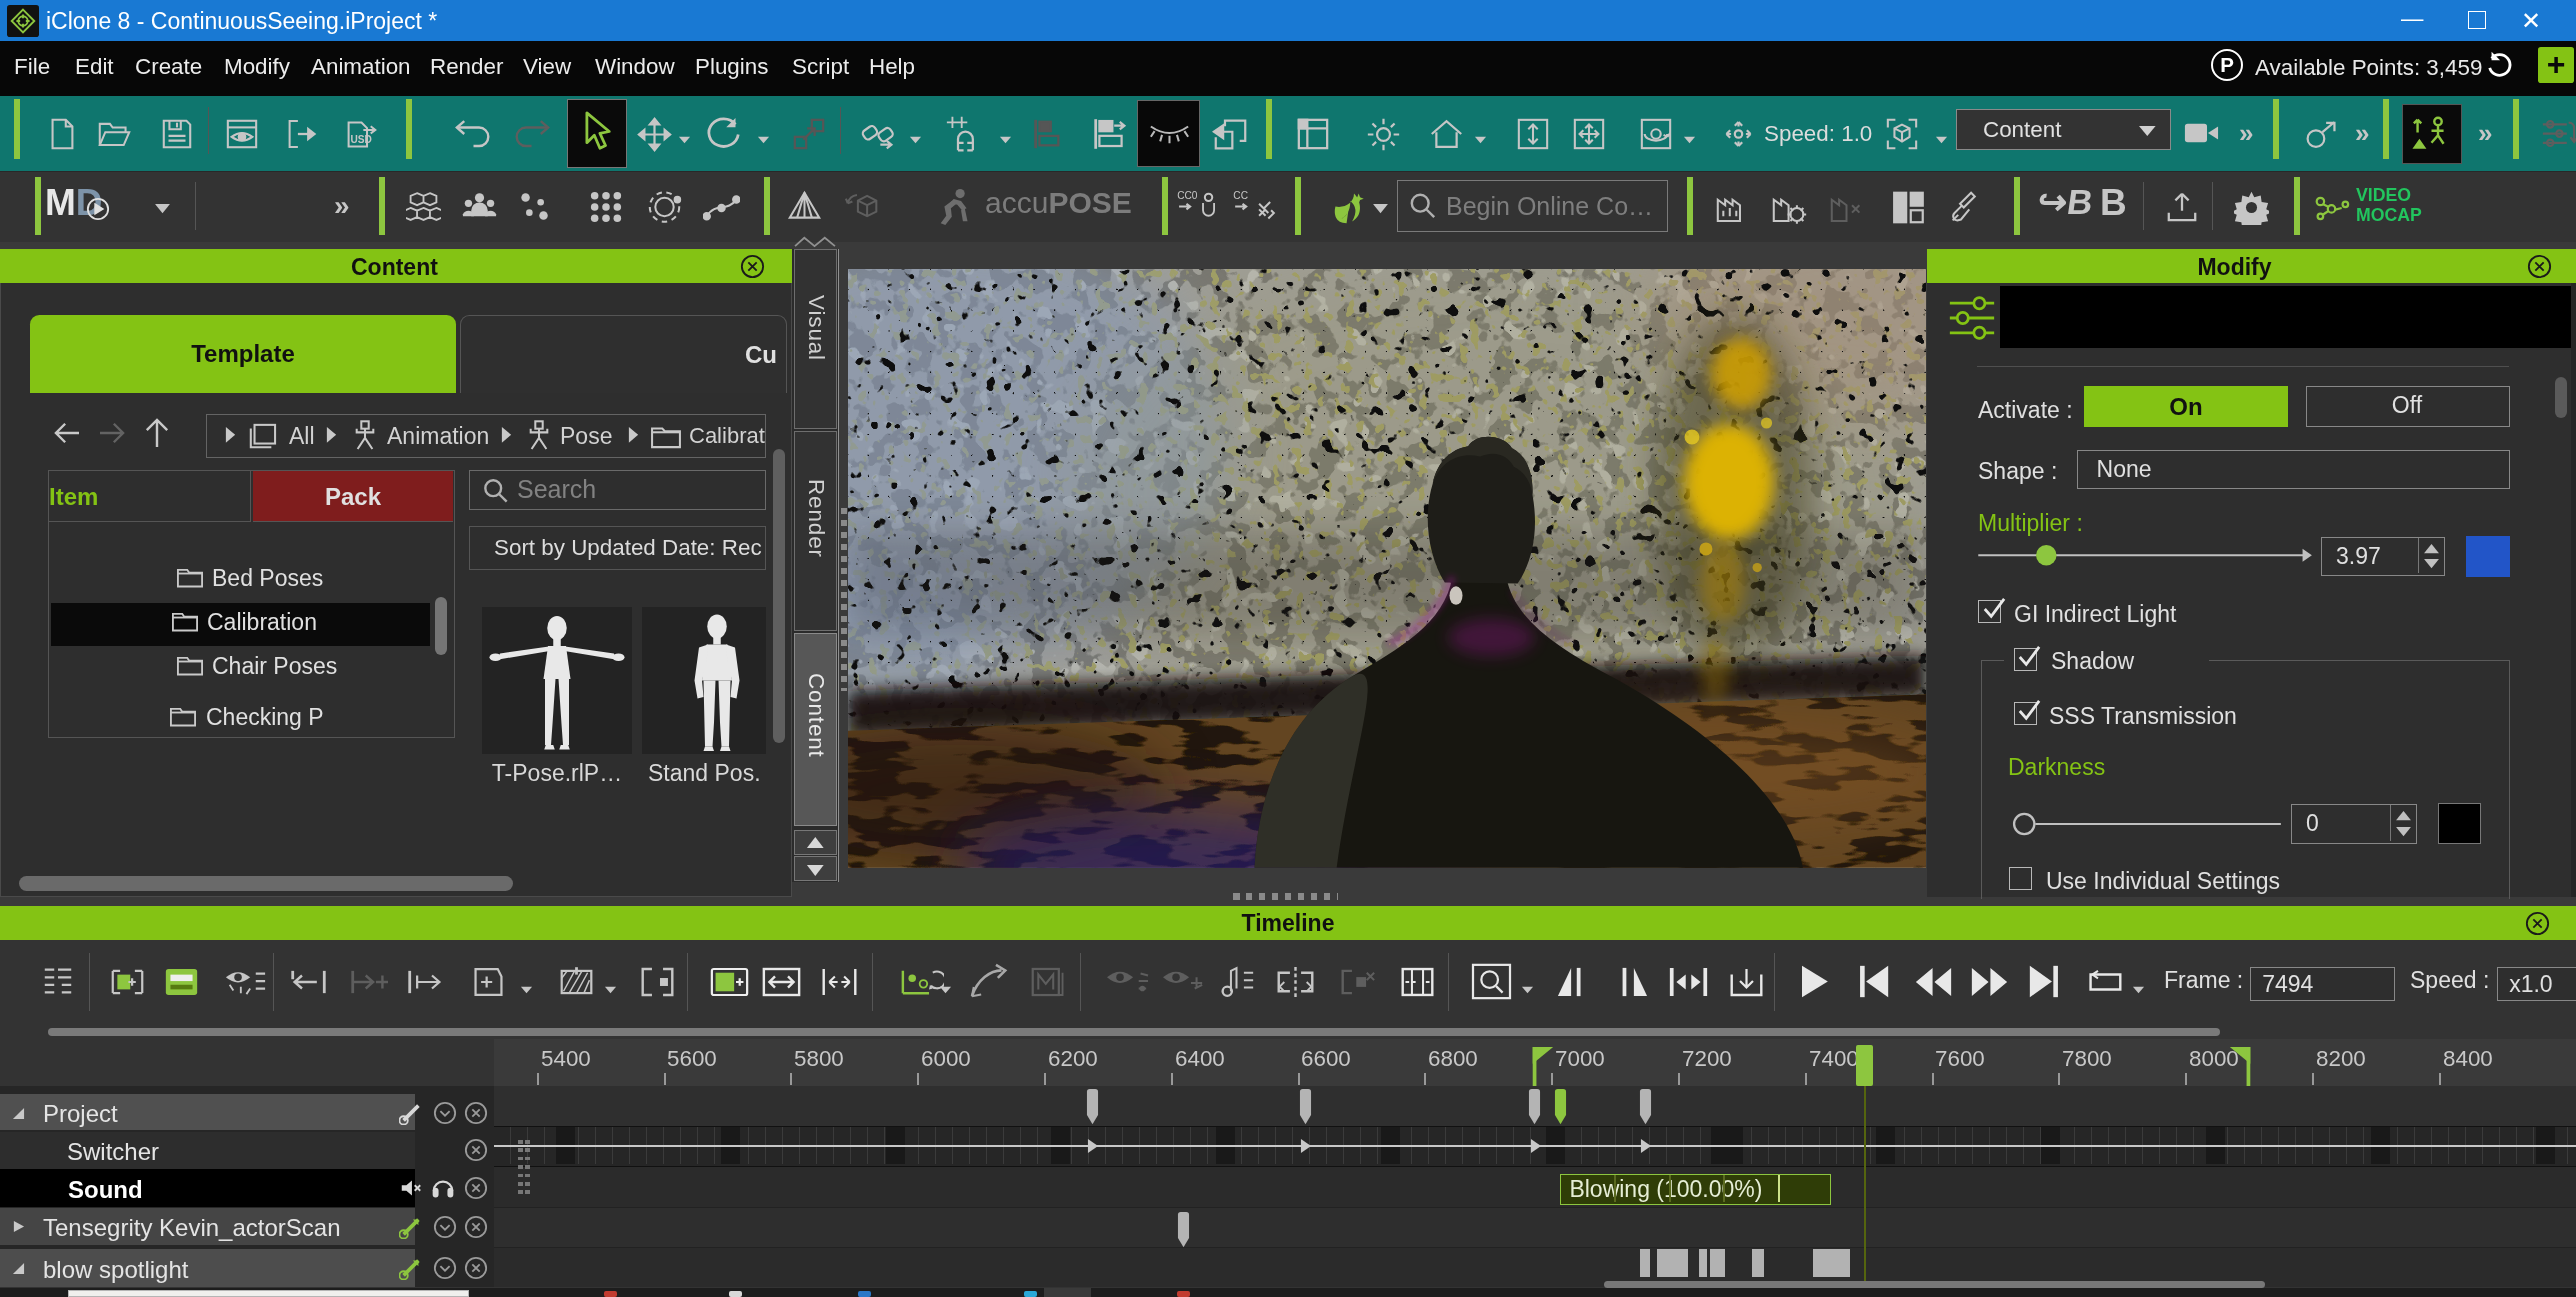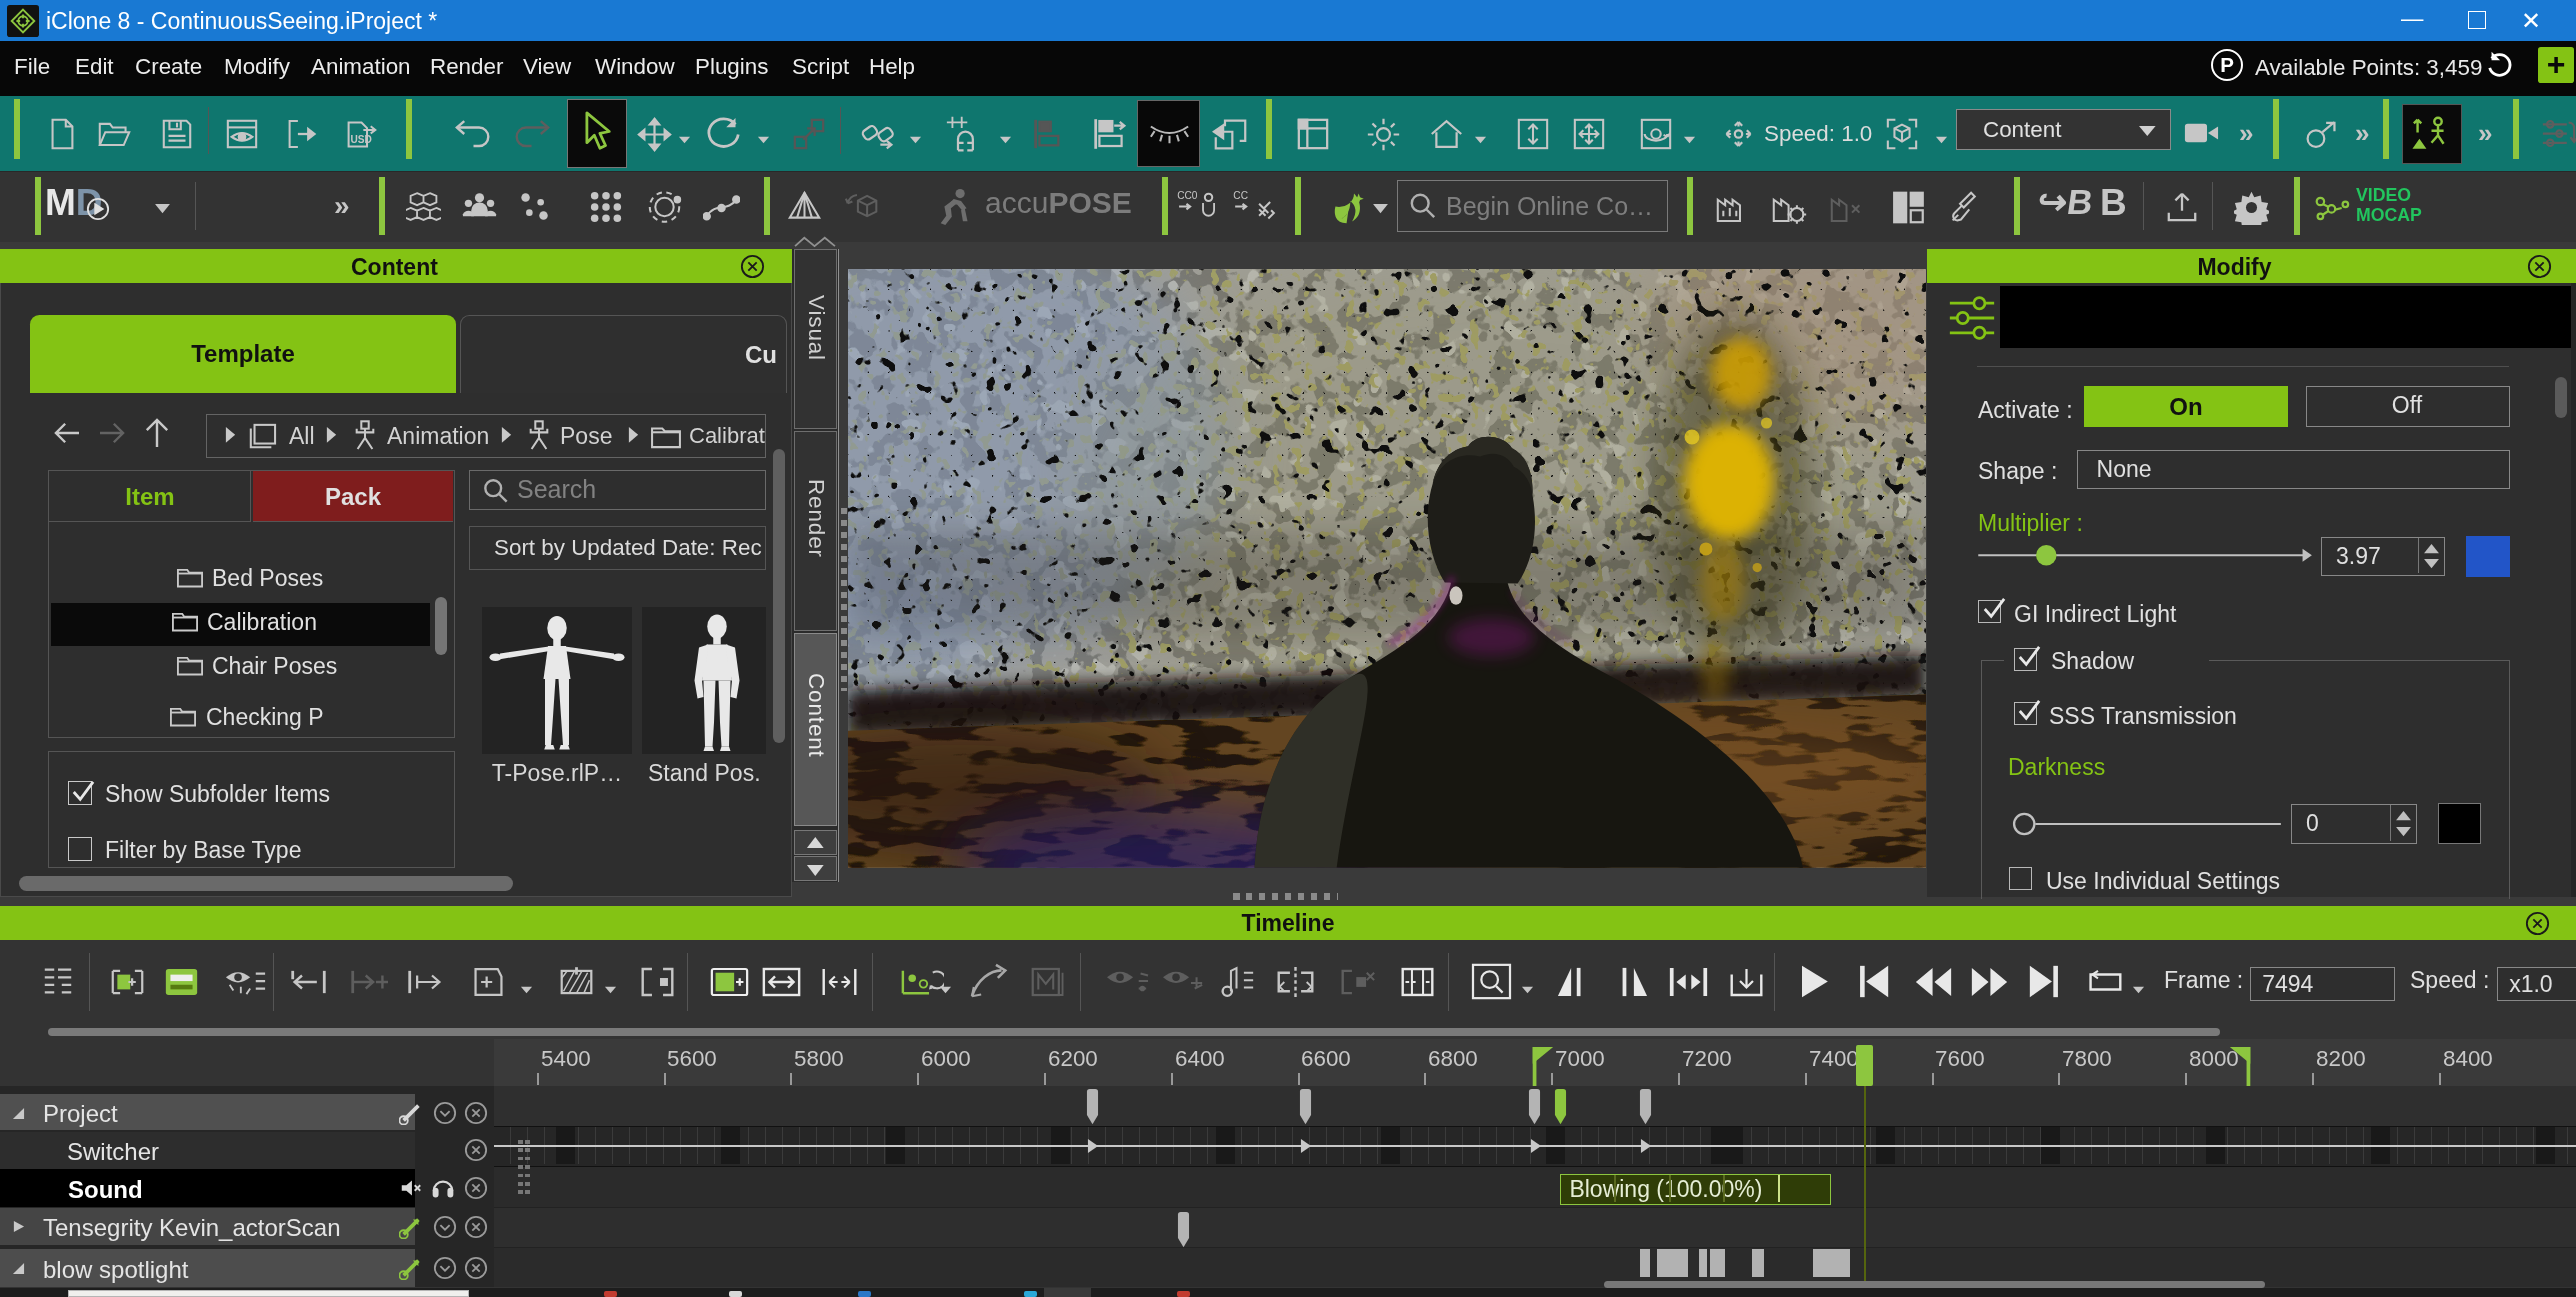--- a/index.html
+++ b/index.html
@@ -444,21 +444,21 @@
           <path d="M2 1 l10 8.5 L2 18 z" fill="#c9c9c9"></path>
         </svg>
     <svg class="ic" style="left:443px;top:8.4px" width="32" height="26" viewBox="0 0 34 28" stroke="#c9c9c9" stroke-width="2.2" fill="none">
           <path d="M2 26 V6 h11 l3 3 h16 v17 z"></path>
           <path d="M2 10 h30"></path>
         </svg>
     <div class="txt" style="left:482px;top:7.5px;font-size:22px;color:#d2d2d2">Calibrat</div>
   </div>
   <div class="abs" style="left:47px;top:187px;width:407px;height:268px;border:1.9px solid #555;overflow:hidden">
     <div class="abs" style="left:0;top:0;width:202px;height:51px;border-right:1.9px solid #555;border-bottom:1.9px solid #555">
-      <div class="txt" style="left:0;top:12px;width:202px;text-align:center;font-size:24px;font-weight:bold;color:#84c314">Item</div>
+      <div class="txt" style="left:0;top:12px;width:202px;font-size:24px;font-weight:bold;color:#84c314">Item</div>
     </div>
     <div class="abs" style="left:204px;top:0;width:200px;height:51px;border-bottom:1.9px solid #555;background:#7f1d1d">
       <div class="txt" style="left:0;top:12px;width:200px;text-align:center;font-size:24px;font-weight:bold;color:#e0e0e0">Pack</div>
     </div>
     <svg class="ic" style="left:128px;top:96px" width="26" height="20.5" viewBox="0 0 28 22" stroke="#c9c9c9" stroke-width="2" fill="none">
           <path d="M1 21 V3 h10 l2 3 h14 v15 z"></path>
           <path d="M1 7 h26"></path>
         </svg>
     <div class="txt" style="left:163px;top:94px;font-size:23px;color:#e0e0e0">Bed Poses</div>
     <div class="abs" style="left:1.9px;top:132px;width:379px;height:43px;background:#0a0a0a"></div>
@@ -471,29 +471,20 @@
           <path d="M1 21 V3 h10 l2 3 h14 v15 z"></path>
           <path d="M1 7 h26"></path>
         </svg>
     <div class="txt" style="left:163px;top:182px;font-size:23px;color:#e0e0e0">Chair Poses</div>
     <svg class="ic" style="left:121px;top:235px" width="26" height="20.5" viewBox="0 0 28 22" stroke="#c9c9c9" stroke-width="2" fill="none">
           <path d="M1 21 V3 h10 l2 3 h14 v15 z"></path>
           <path d="M1 7 h26"></path>
         </svg>
     <div class="txt" style="left:157px;top:233px;font-size:23px;color:#e0e0e0">Checking P</div>
     <div class="abs" style="left:386px;top:126px;width:12px;height:58px;background:#757575;border-radius:6.5px"></div>
-  </div>
-  <div class="abs" style="left:47px;top:468px;width:407px;height:117px;border:1.9px solid #555">
-    <div class="abs" style="left:18.6px;top:29px;width:24px;height:24px;border:1.9px solid #c9c9c9"></div>
-    <svg class="ic" style="left:22.4px;top:28px" width="24" height="24" viewBox="0 0 26 26" stroke="#e8e8e8" stroke-width="3" fill="none">
-          <path d="M3 13 l7 8 L24 2"></path>
-        </svg>
-    <div class="txt" style="left:56px;top:29px;font-size:23px;color:#e0e0e0">Show Subfolder Items</div>
-    <div class="abs" style="left:18.6px;top:85px;width:24px;height:24px;border:1.9px solid #c9c9c9"></div>
-    <div class="txt" style="left:56px;top:85px;font-size:23px;color:#e0e0e0">Filter by Base Type</div>
   </div>
   <div class="abs" style="left:468px;top:187px;width:297px;height:40px;border:1.9px solid #6a6a6a">
     <svg class="ic" style="left:13px;top:6.5px" width="26" height="26" viewBox="0 0 28 28" stroke="#b0b0b0" stroke-width="2.6" fill="none">
           <circle cx="11" cy="11" r="8.5"></circle>
           <path d="M17.5 17.5 l8 8"></path>
         </svg>
     <div class="txt" style="left:47px;top:3.7px;font-size:25px;color:#828282">Search</div>
   </div>
   <div class="abs" style="left:468px;top:243px;width:297px;height:44px;border:1.9px solid #555">
     <div class="txt" style="left:24px;top:7.5px;font-size:22.4px;color:#dcdcdc">Sort by Updated Date: Rec</div>

